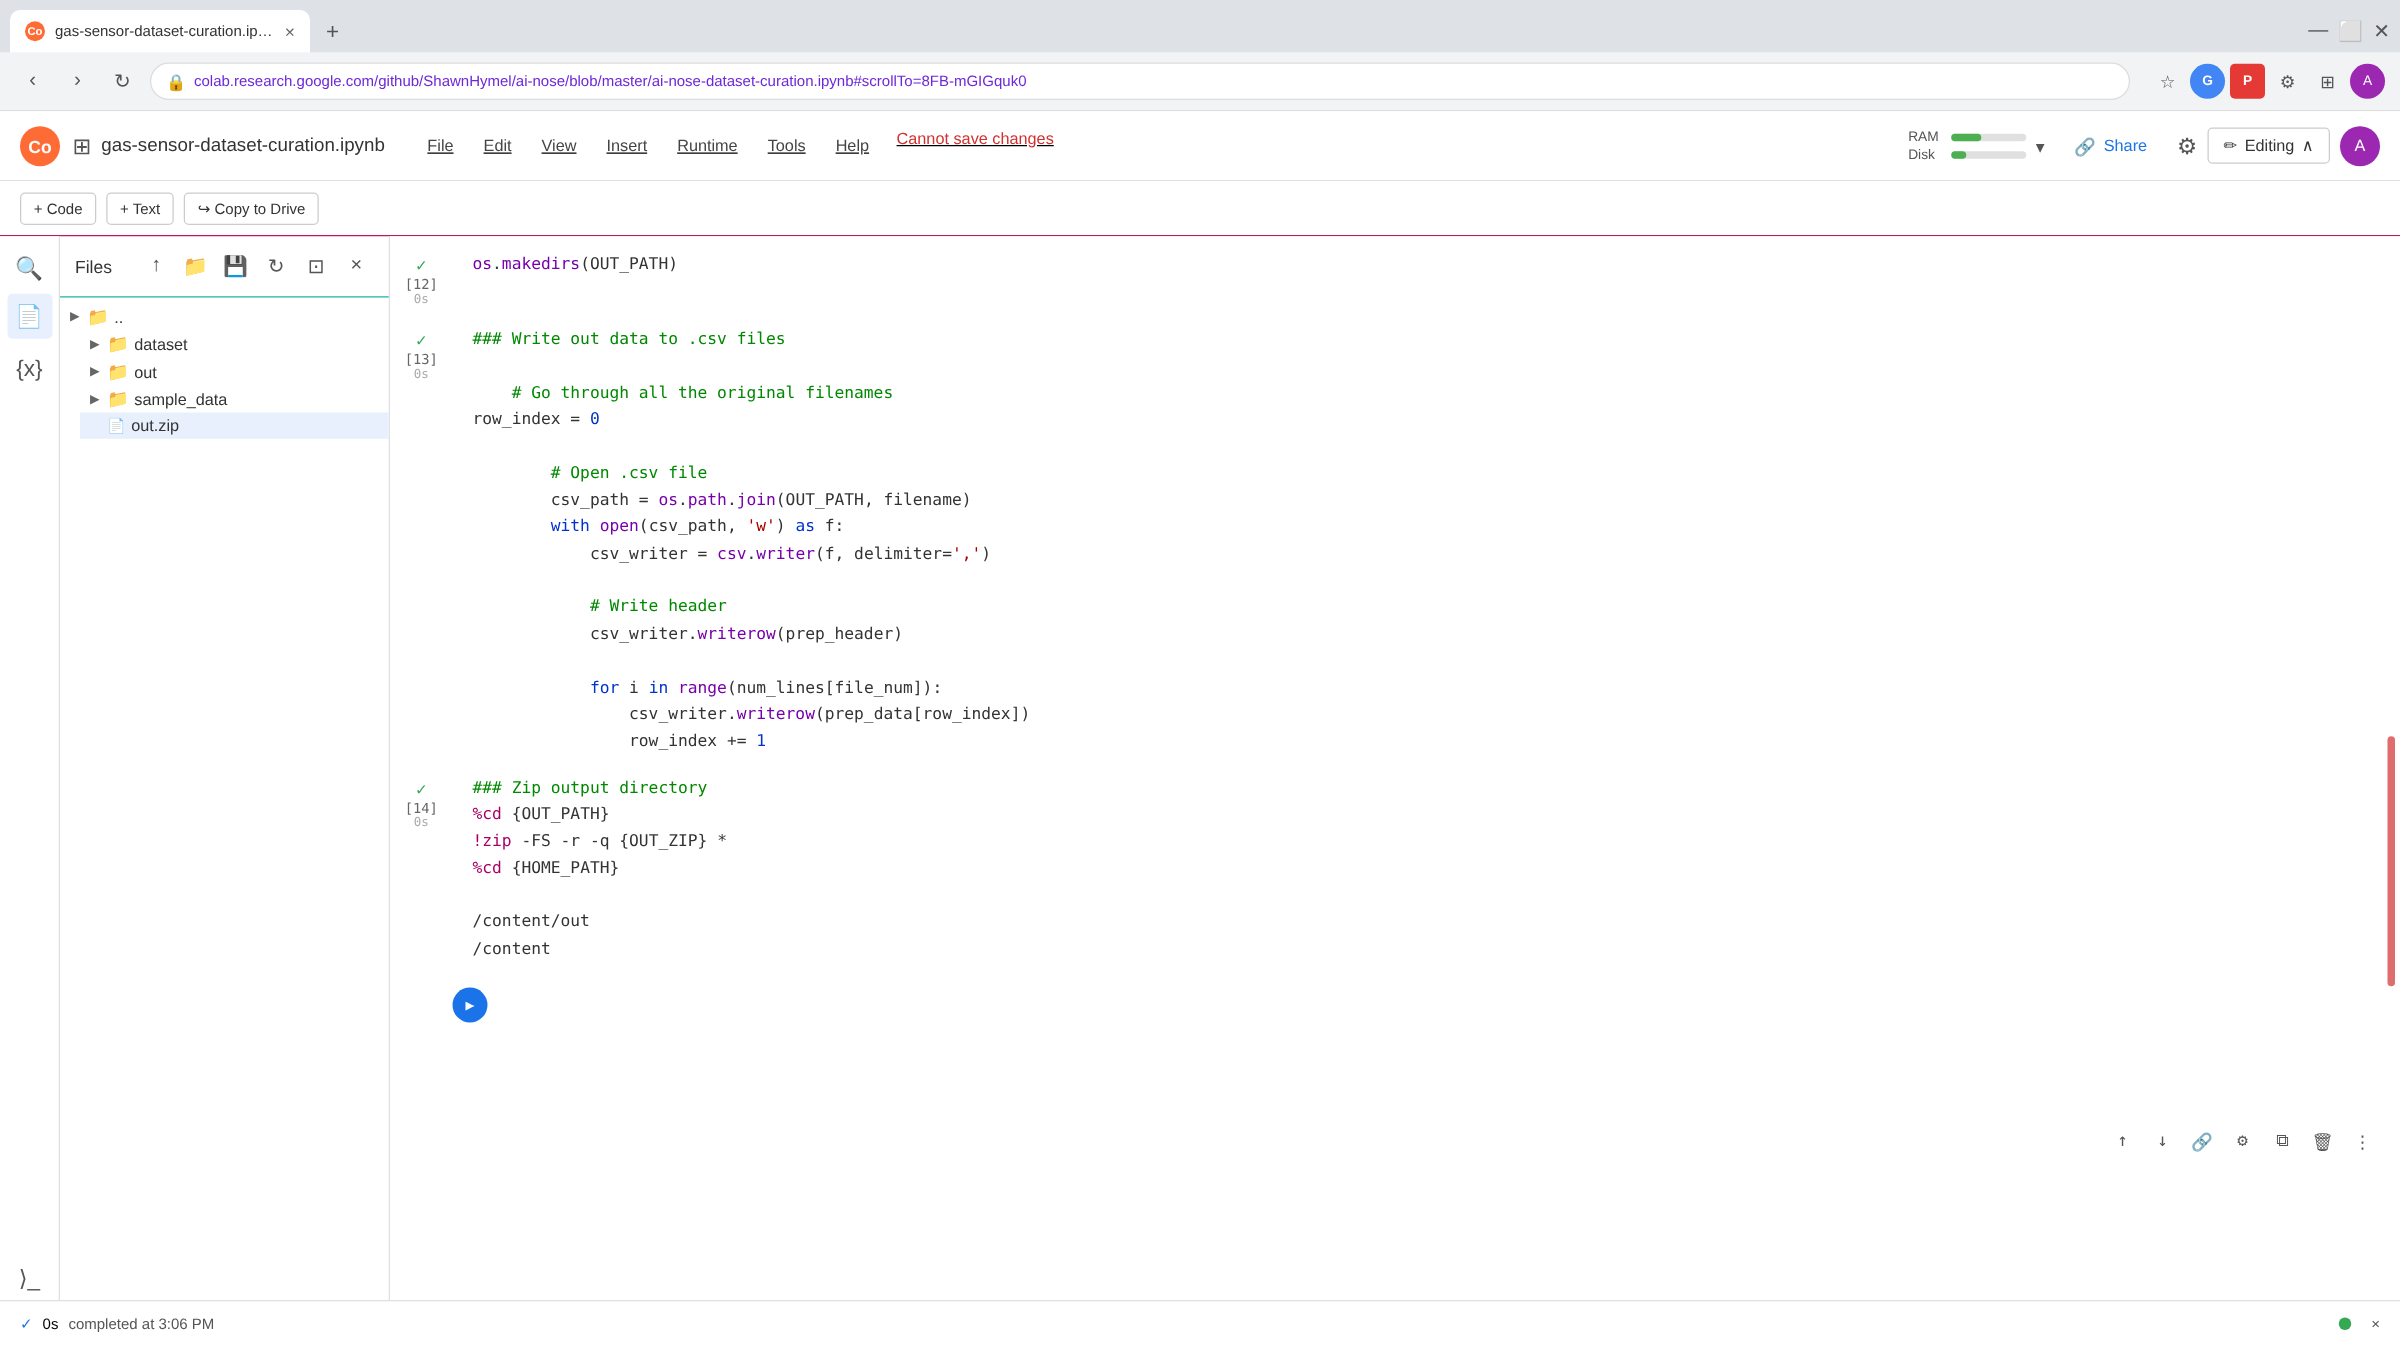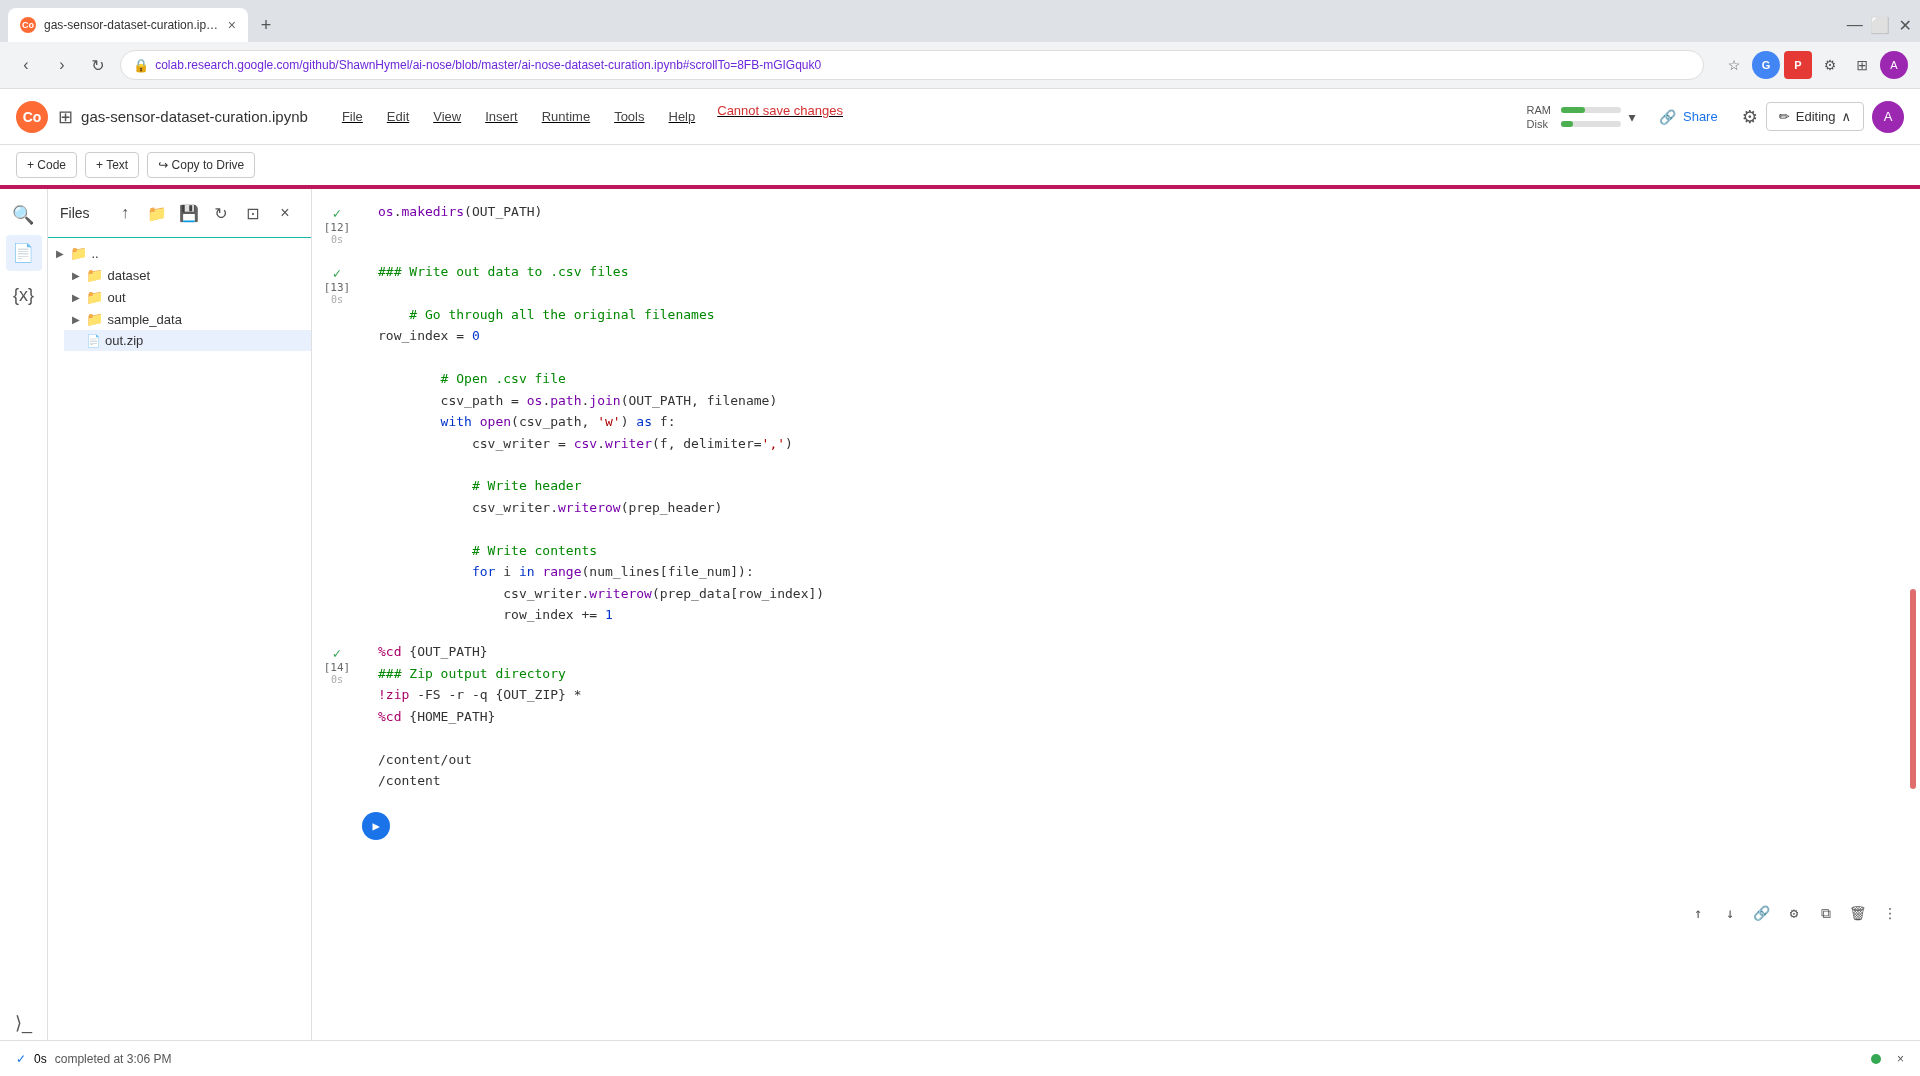--- a/index.html
+++ b/index.html
@@ -31,21 +31,21 @@
     .ram-disk { font-size: 11px; color: #555; display: flex; flex-direction: column; gap: 2px; }
     .ram-disk-row { display: flex; align-items: center; gap: 6px; }
     .progress-bar { width: 60px; height: 6px; background: #e0e0e0; border-radius: 3px; }
     .progress-fill { height: 100%; background: #4caf50; border-radius: 3px; }
     .editing-btn { display: flex; align-items: center; gap: 6px; padding: 6px 12px; border: 1px solid #ccc; border-radius: 4px; font-size: 13px; color: #333; cursor: pointer; }
     .share-btn { display: flex; align-items: center; gap: 6px; padding: 6px 16px; font-size: 13px; color: #1a73e8; cursor: pointer; }
     .settings-icon { color: #555; font-size: 18px; cursor: pointer; }
     .avatar { width: 32px; height: 32px; border-radius: 50%; background: #9c27b0; display: flex; align-items: center; justify-content: center; color: white; font-size: 13px; }
 
     
-    .colab-toolbar { display: flex; align-items: center; padding: 6px 16px; gap: 8px; border-bottom: 4px solid #be185d; background: #fff; height: 44px; }
+    .colab-toolbar { display: flex; align-items: center; padding: 6px 16px; gap: 8px; border-bottom: 1px solid #be185d; background: #fff; height: 44px; }
     .toolbar-btn { display: flex; align-items: center; gap: 6px; padding: 5px 10px; border: 1px solid #ccc; border-radius: 4px; font-size: 12px; color: #333; cursor: pointer; background: #fff; }
 
     
     .main-layout { display: flex; height: calc(1076px - 42px - 46px - 56px - 44px); }
     .sidebar-header { display: flex; align-items: center; justify-content: space-between; padding: 10px 12px; border-bottom: 1px solid #14b8a6; }
     .sidebar-title { font-size: 14px; font-weight: 500; color: #333; }
     .sidebar-actions { display: flex; gap: 4px; }
     .sidebar-action-btn { width: 28px; height: 28px; display: flex; align-items: center; justify-content: center; border-radius: 4px; cursor: pointer; color: #555; font-size: 16px; }
 
     .file-tree { flex: 1; overflow-y: auto; padding: 4px 0; }
@@ -291,36 +291,35 @@
         <div class="code-line"><span class="var">row_index</span> <span class="op">=</span> <span class="num">0</span></div>
         <div class="code-line">&nbsp;</div>
         <div class="code-line"><span class="cmt">        # Open .csv file</span></div>
         <div class="code-line">    <span class="var">    csv_path</span> <span class="op">=</span> <span class="fn">os</span><span class="op">.</span><span class="fn">path</span><span class="op">.</span><span class="fn">join</span><span class="op">(</span><span class="var">OUT_PATH</span><span class="op">,</span> <span class="var">filename</span><span class="op">)</span></div>
         <div class="code-line">    <span class="kw">    with</span> <span class="fn">open</span><span class="op">(</span><span class="var">csv_path</span><span class="op">,</span> <span class="str">'w'</span><span class="op">)</span> <span class="kw">as</span> <span class="var">f:</span></div>
         <div class="code-line">    <span class="var">        csv_writer</span> <span class="op">=</span> <span class="fn">csv</span><span class="op">.</span><span class="fn">writer</span><span class="op">(</span><span class="var">f</span><span class="op">,</span> <span class="var">delimiter</span><span class="op">=</span><span class="str">','</span><span class="op">)</span></div>
         <div class="code-line">&nbsp;</div>
         <div class="code-line"><span class="cmt">            # Write header</span></div>
         <div class="code-line">        <span class="var">    csv_writer</span><span class="op">.</span><span class="fn">writerow</span><span class="op">(</span><span class="var">prep_header</span><span class="op">)</span></div>
         <div class="code-line">&nbsp;</div>
-        <div class="code-line"><span class="cmt">            # Write contents</span></div>
         <div class="code-line">        <span class="kw">    for</span> <span class="var">i</span> <span class="kw">in</span> <span class="fn">range</span><span class="op">(</span><span class="var">num_lines</span><span class="op">[</span><span class="var">file_num</span><span class="op">]):</span></div>
         <div class="code-line">            <span class="var">    csv_writer</span><span class="op">.</span><span class="fn">writerow</span><span class="op">(</span><span class="var">prep_data</span><span class="op">[</span><span class="var">row_index</span><span class="op">])</span></div>
         <div class="code-line">            <span class="var">    row_index</span> <span class="op">+=</span> <span class="num">1</span></div>
       </div>
     </div>
 
     <div class="cell-row" style="margin-top:8px;">
       <div class="gutter">
         <span class="check-icon">✓</span>
         <span style="font-size:11px;color:#666;">[14]</span>
         <span class="exec-time">0s</span>
       </div>
       <div class="code-block">
+        <div class="code-line"><span class="cmt">### Zip output directory</span></div>
         <div class="code-line"><span class="magic">%cd</span> <span class="op">{</span><span class="var">OUT_PATH</span><span class="op">}</span></div>
-        <div class="code-line"><span class="cmt">### Zip output directory</span></div>
         <div class="code-line"><span class="magic">!zip</span> <span class="op">-FS -r -q</span> <span class="op">{</span><span class="var">OUT_ZIP</span><span class="op">}</span> <span class="op">*</span></div>
         <div class="code-line"><span class="magic">%cd</span> <span class="op">{</span><span class="var">HOME_PATH</span><span class="op">}</span></div>
         <div class="code-line">&nbsp;</div>
         <div class="code-line"><span class="var">/content/out</span></div>
         <div class="code-line"><span class="var">/content</span></div>
       </div>
     </div>
 
     <div style="display:flex;align-items:center;margin:16px 0 0 50px;">
       <div style="width:28px;height:28px;background:#1a73e8;border-radius:50%;display:flex;align-items:center;justify-content:center;cursor:pointer;">

